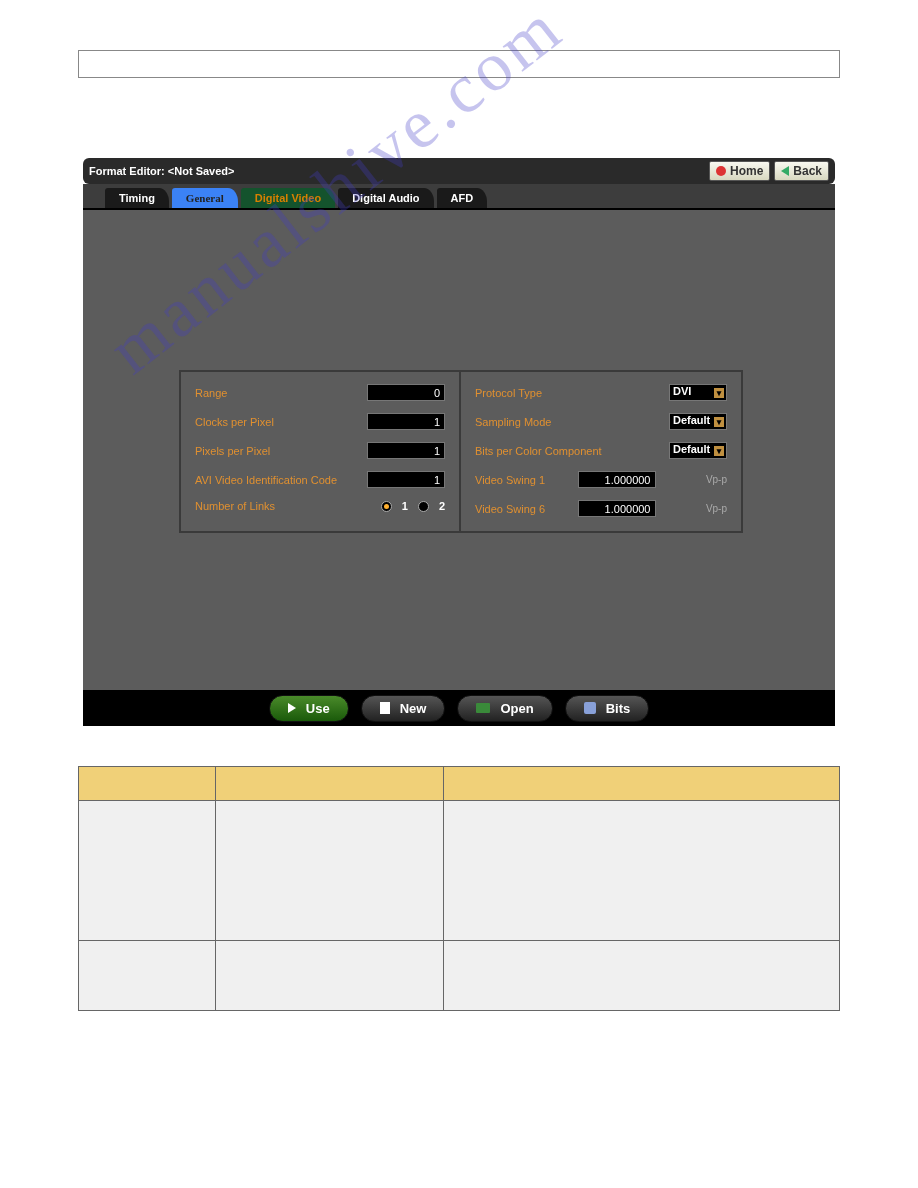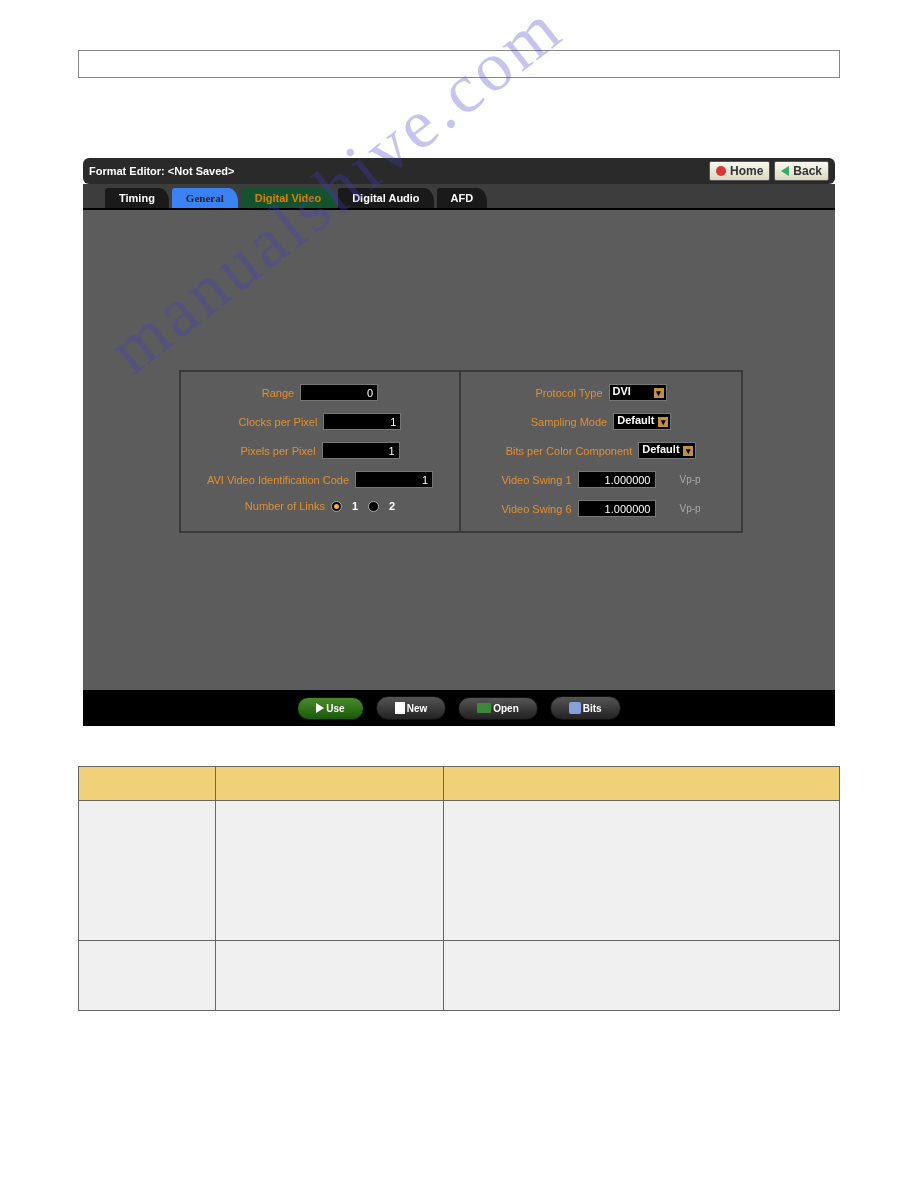--- a/index.html
+++ b/index.html
@@ -87,21 +87,21 @@
     padding: 12px 14px 14px 14px;
     display: flex;
     flex-direction: column;
     gap: 12px;
   }
   .panel-half.left { border-right: 2px solid #3a3a3a; width: 280px; }
   .panel-half.right { width: 280px; }
   .frow {
     display: flex;
     align-items: center;
-    justify-content: center;
+    justify-content: space-between;
     gap: 6px;
   }
   .flabel {
     color: #e09030;
     font-size: 11px;
     text-align: right;
     white-space: nowrap;
   }
   .ftext {
     background: #000;
@@ -151,26 +151,26 @@
     display: flex;
     justify-content: center;
     align-items: center;
     gap: 12px;
   }
   .pill {
     background: linear-gradient(to bottom, #555, #222);
     border: 1px solid #111;
     border-radius: 14px;
     color: #fff;
-    font-size: 10px;
+    font-size: 13px;
     font-weight: bold;
     padding: 5px 18px;
     display: flex;
     align-items: center;
-    gap: 2px;
+    gap: 10px;
   }
   .pill.use { background: linear-gradient(to bottom,#4a8a2a,#1a5a0a); }
   .pill .ico { width:12px;height:12px;display:inline-block; }
   .ico.play { width:0;height:0;border-top:5px solid transparent;border-bottom:5px solid transparent;border-left:8px solid #fff; }
   .ico.file { background:#fff; width:10px;height:12px; }
   .ico.folder { background:#3a8a3a; width:14px;height:10px; border-radius:1px; }
   .ico.disk { background:#88a0d8; width:12px;height:12px; border-radius:2px; }
   .data-table {
     width: 100%;
     border-collapse: collapse;

